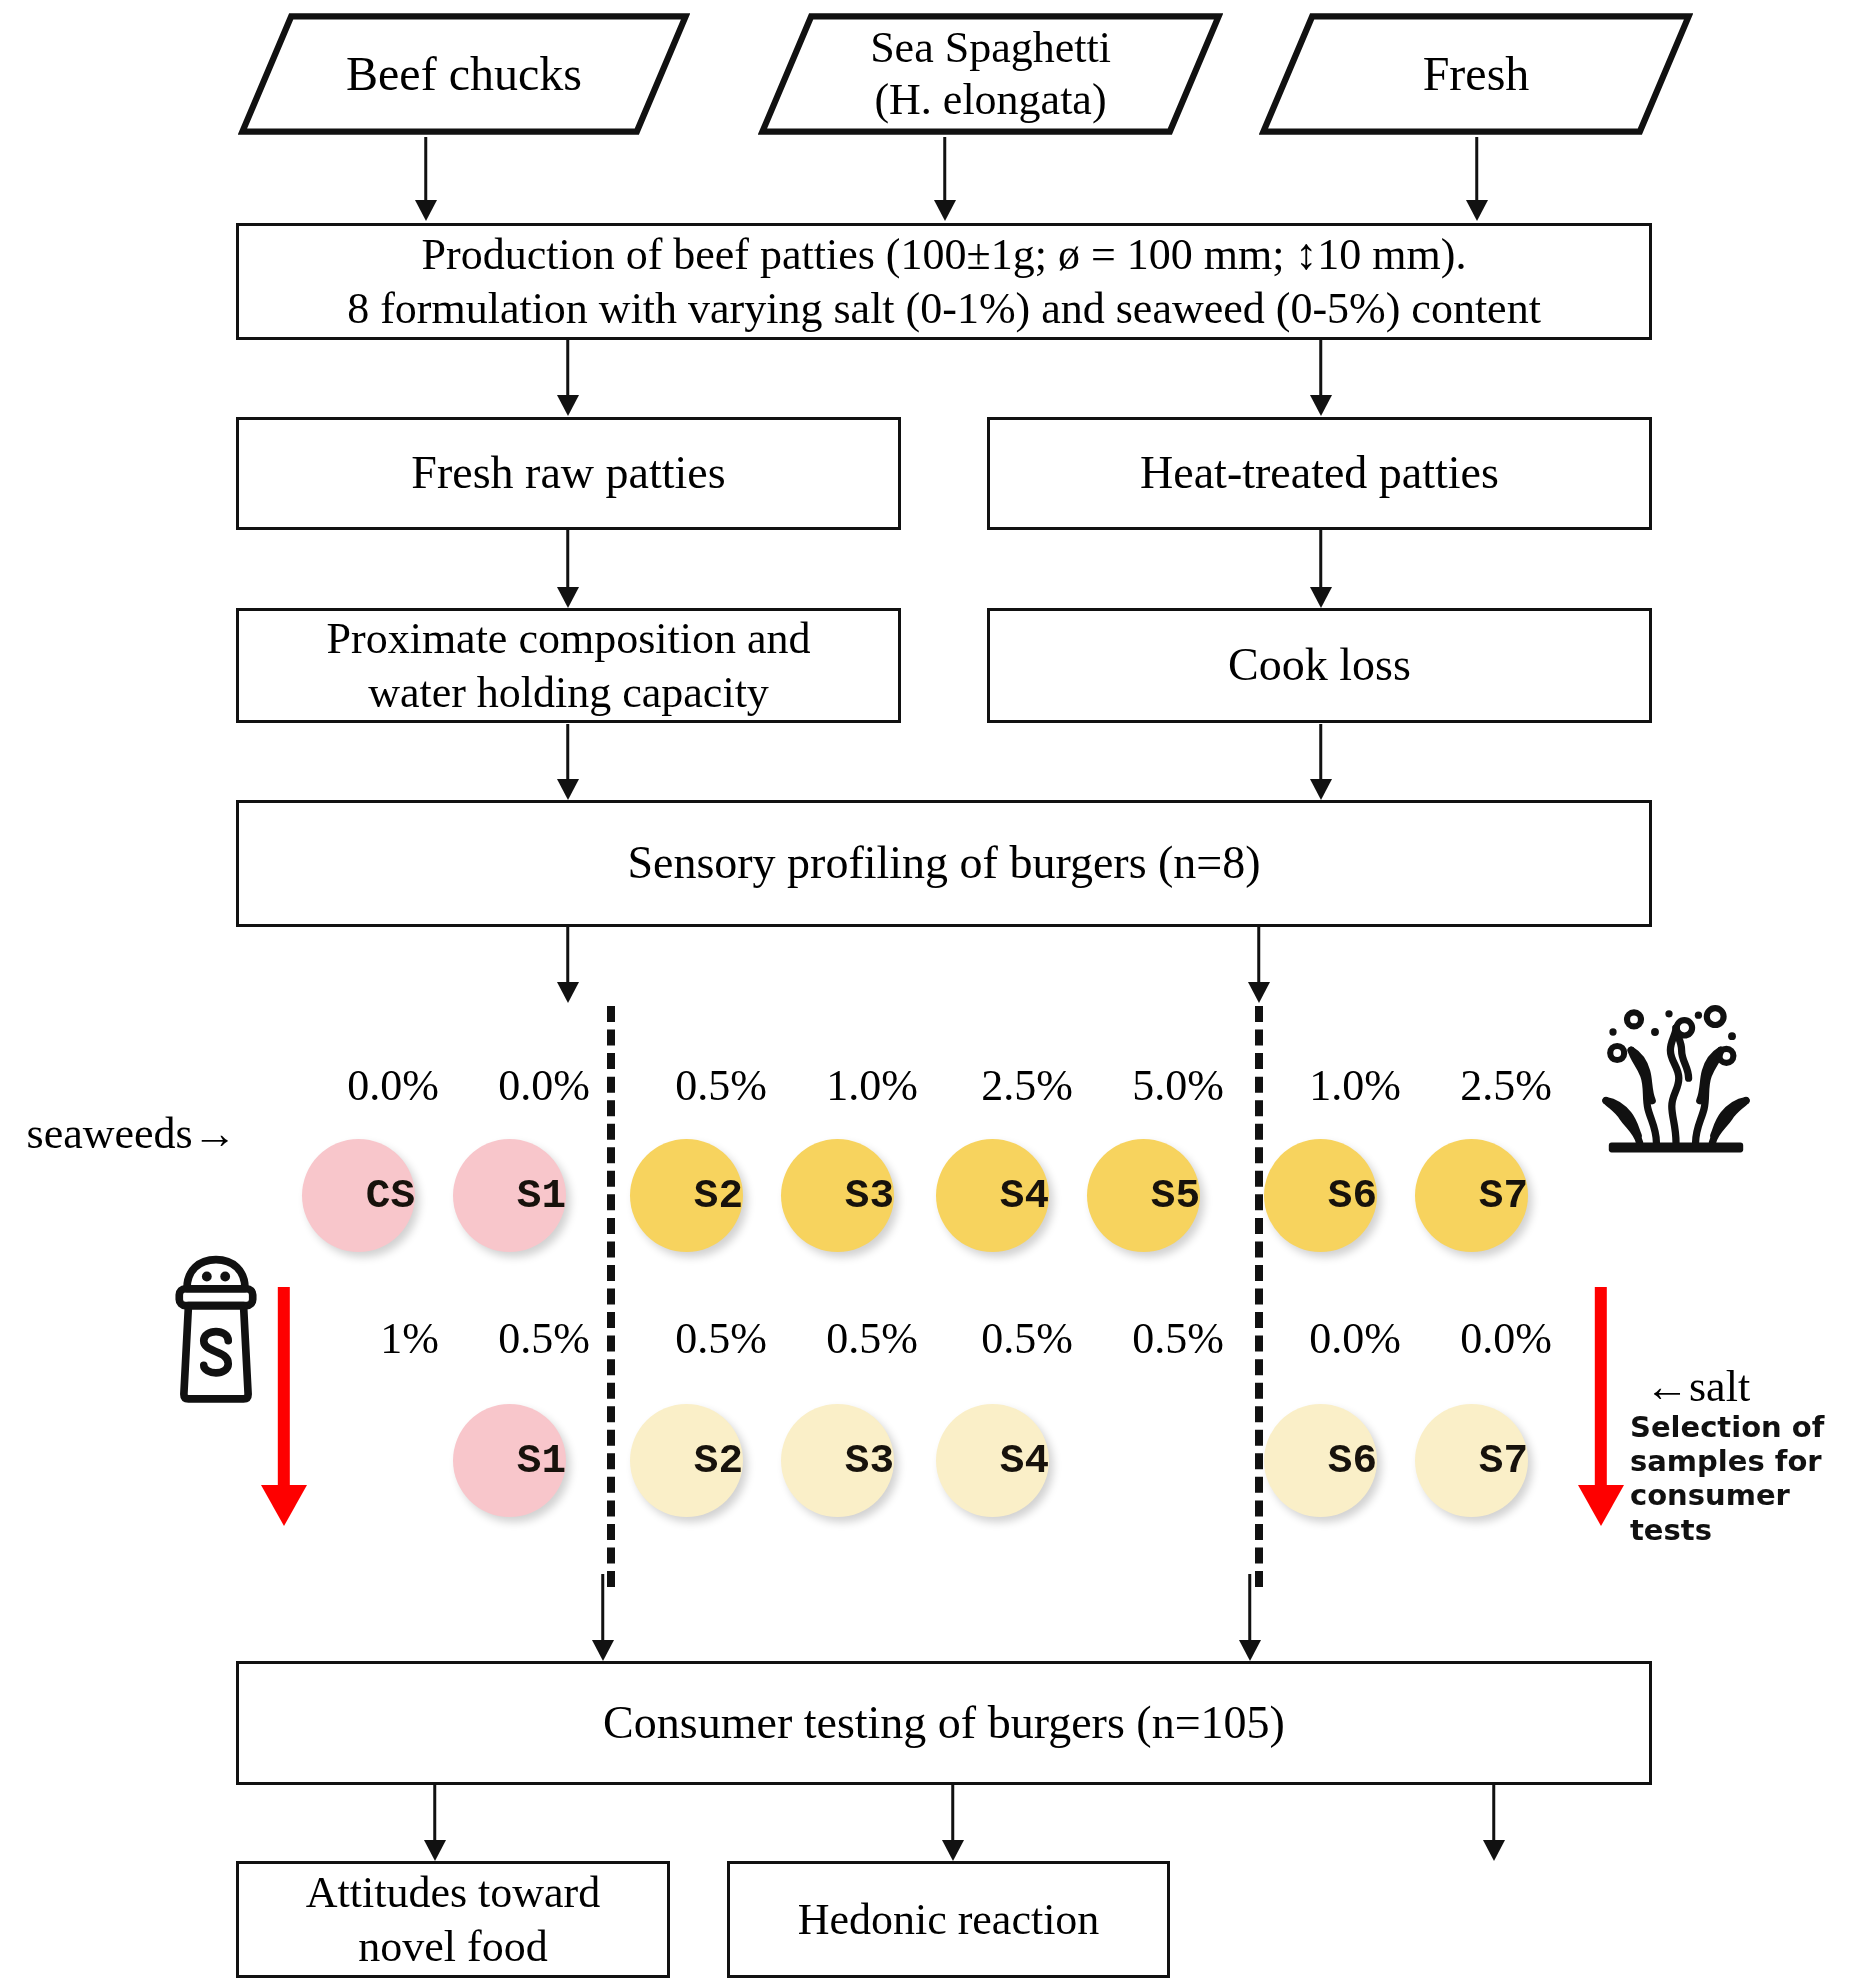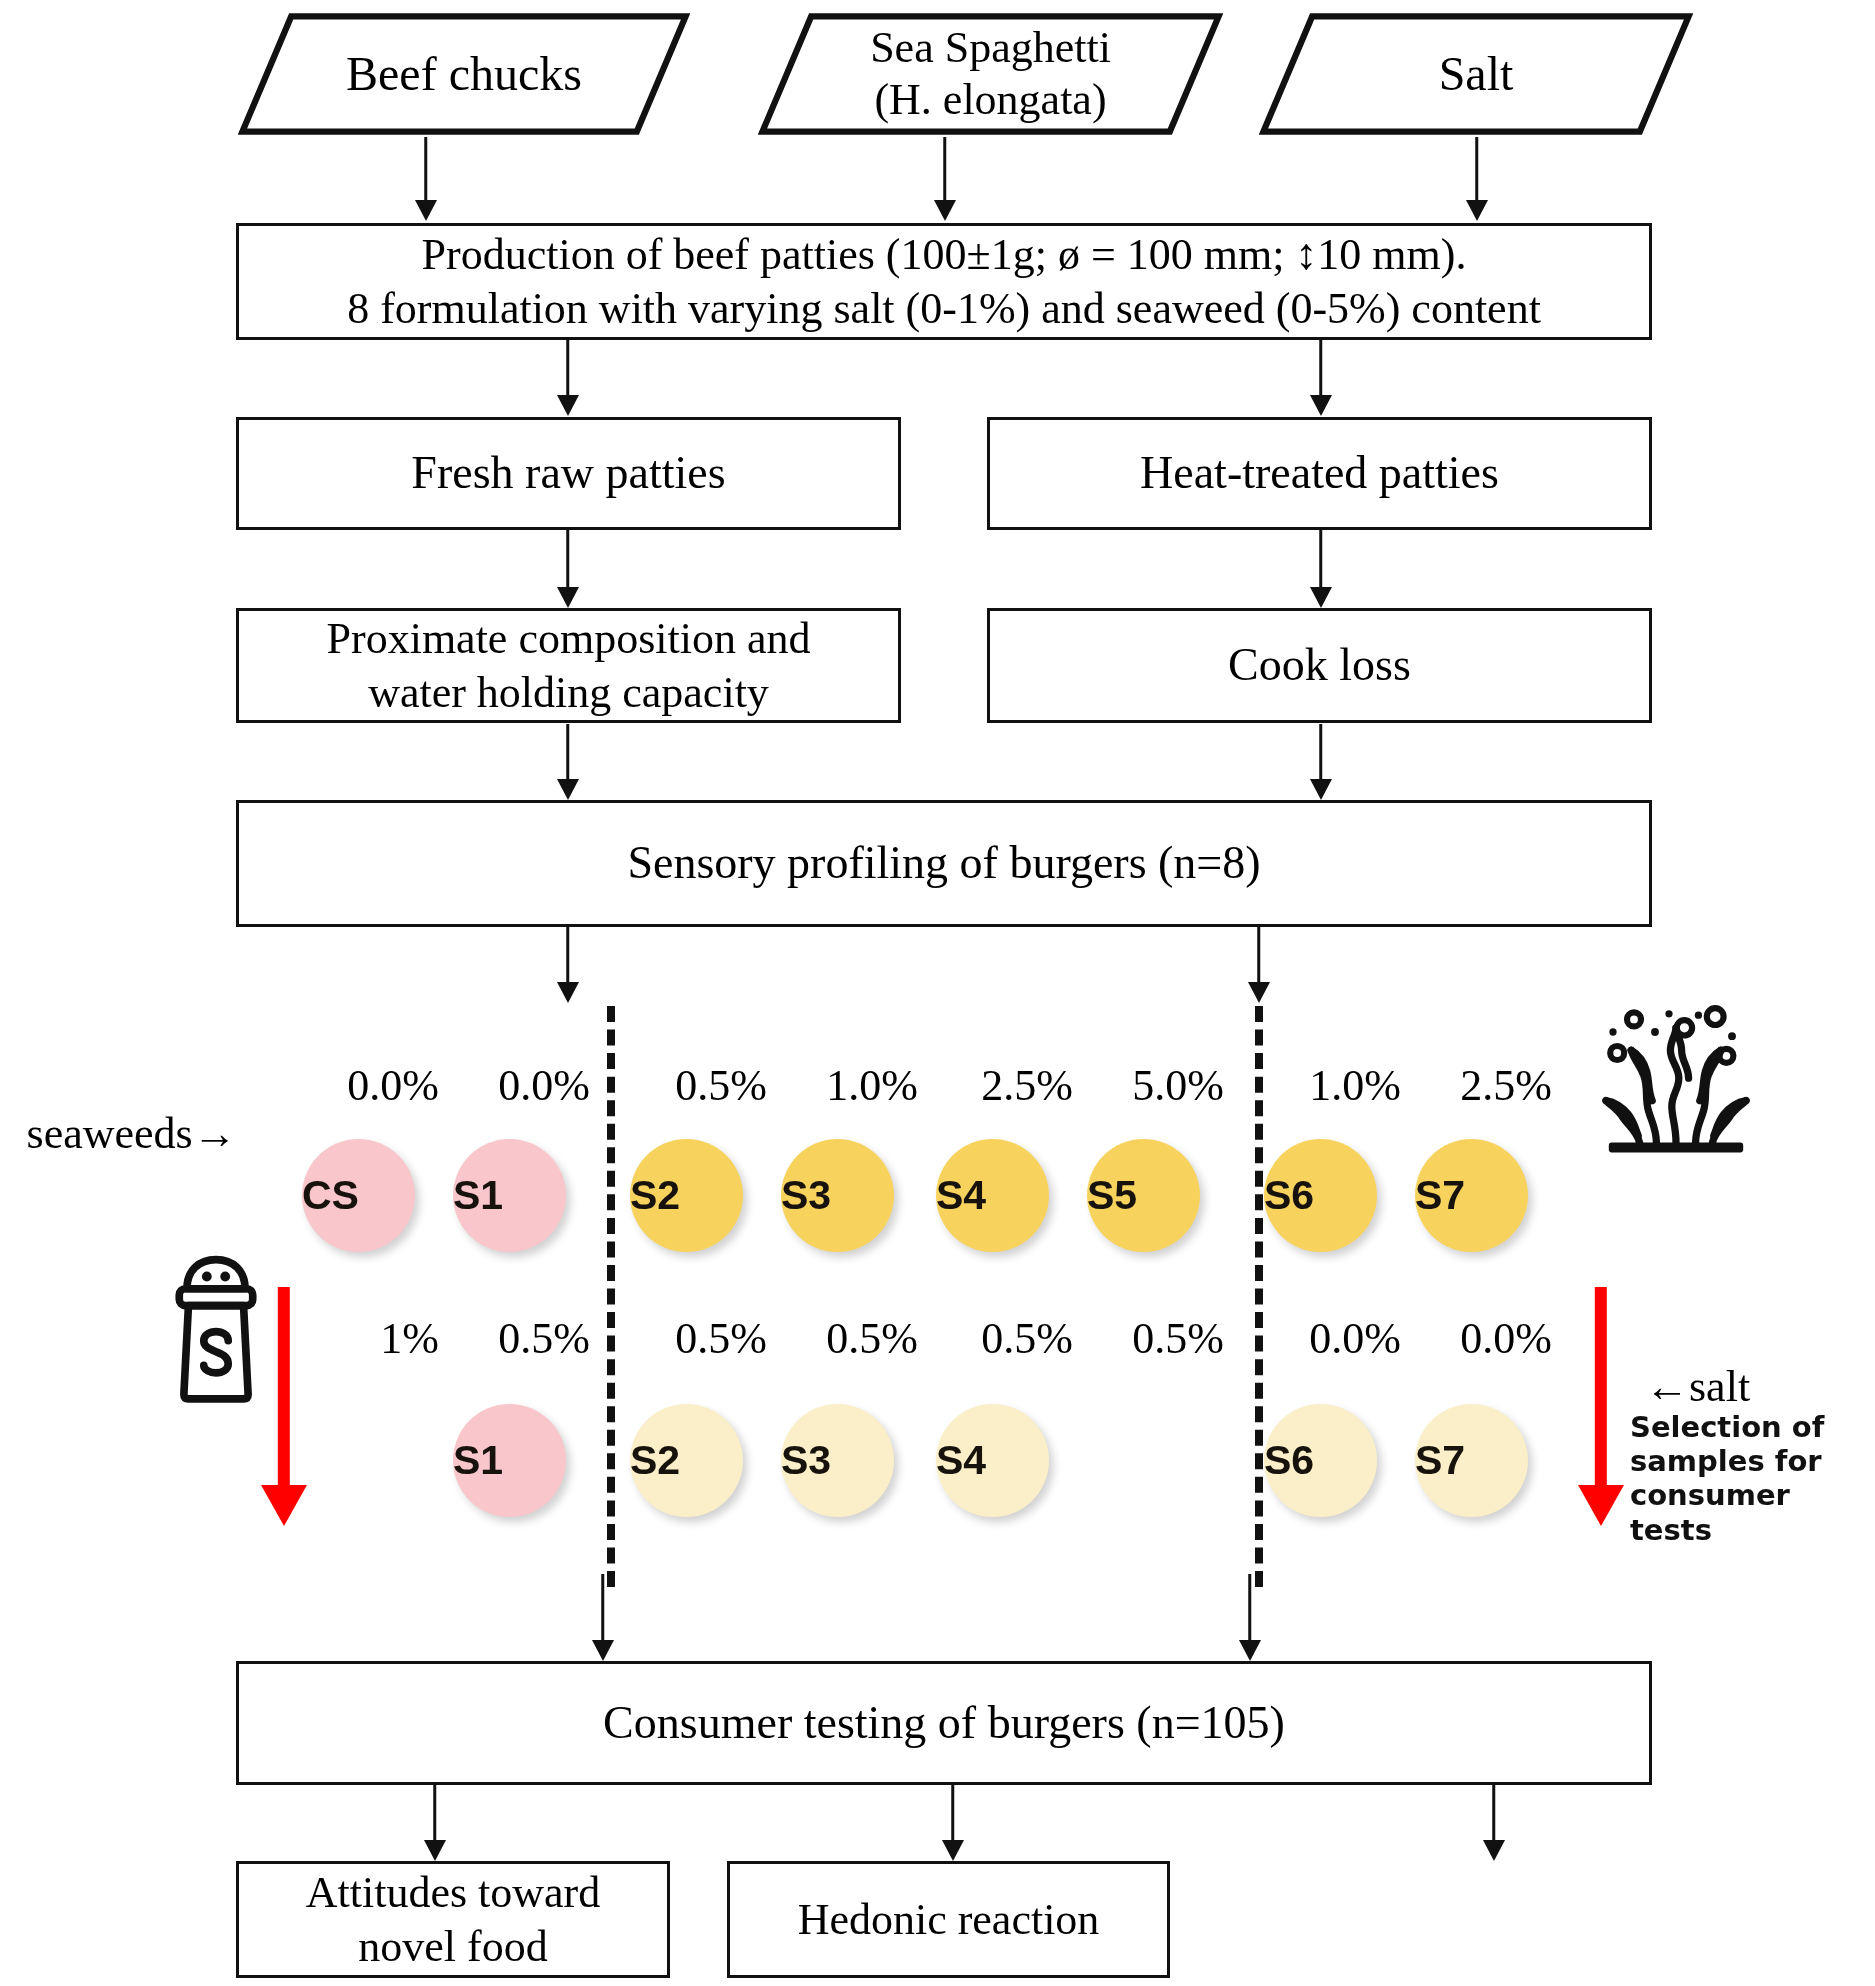--- a/index.html
+++ b/index.html
@@ -84,22 +84,22 @@
     width:0;
     border-left:8px dashed #111;
   }
 
   
   .chip{
     position:absolute;
     border-radius:50%;
     display:flex;
     align-items:center;
-    justify-content:flex-start;
-    font-family:Liberation Sans, sans-serif;
+    justify-content:flex-end;
+    font-family:Liberation Mono, monospace;
     font-weight:bold;
     color:#17120c;
     box-shadow:4.4px 5.3px 8px rgba(0,0,0,0.18);
   }
 
   
   .pct{
     position:absolute;
     text-align:right;
     font-family:"Liberation Serif", serif;
@@ -143,21 +143,21 @@
       <polygon points="60,5 520,5 465,135 5,135" fill="#fff" stroke="#111" stroke-width="7"></polygon>
     </svg>
     <span class="lbl" style="font-style:normal;">Sea Spaghetti
 (H. elongata)</span>
   </div>
 
   <div class="para" style="left:1259px;top:12.4px;width:434px;height:124px;font-size:48px;">
     <svg viewBox="0 0 490 140" preserveAspectRatio="none">
       <polygon points="60,5 485,5 430,135 5,135" fill="#fff" stroke="#111" stroke-width="7"></polygon>
     </svg>
-    <span class="lbl">Salt</span>
+    <span class="lbl">Fresh</span>
   </div>
 
   <div class="arrow" style="left:408px;top:137px;width:35px;height:84px;">
     <div class="shaft" style="height:63px;"></div>
       <div class="head"></div>
   </div>
   <div class="arrow" style="left:927px;top:137px;width:35px;height:84px;">
     <div class="shaft" style="height:63px;"></div>
       <div class="head"></div>
   </div>

